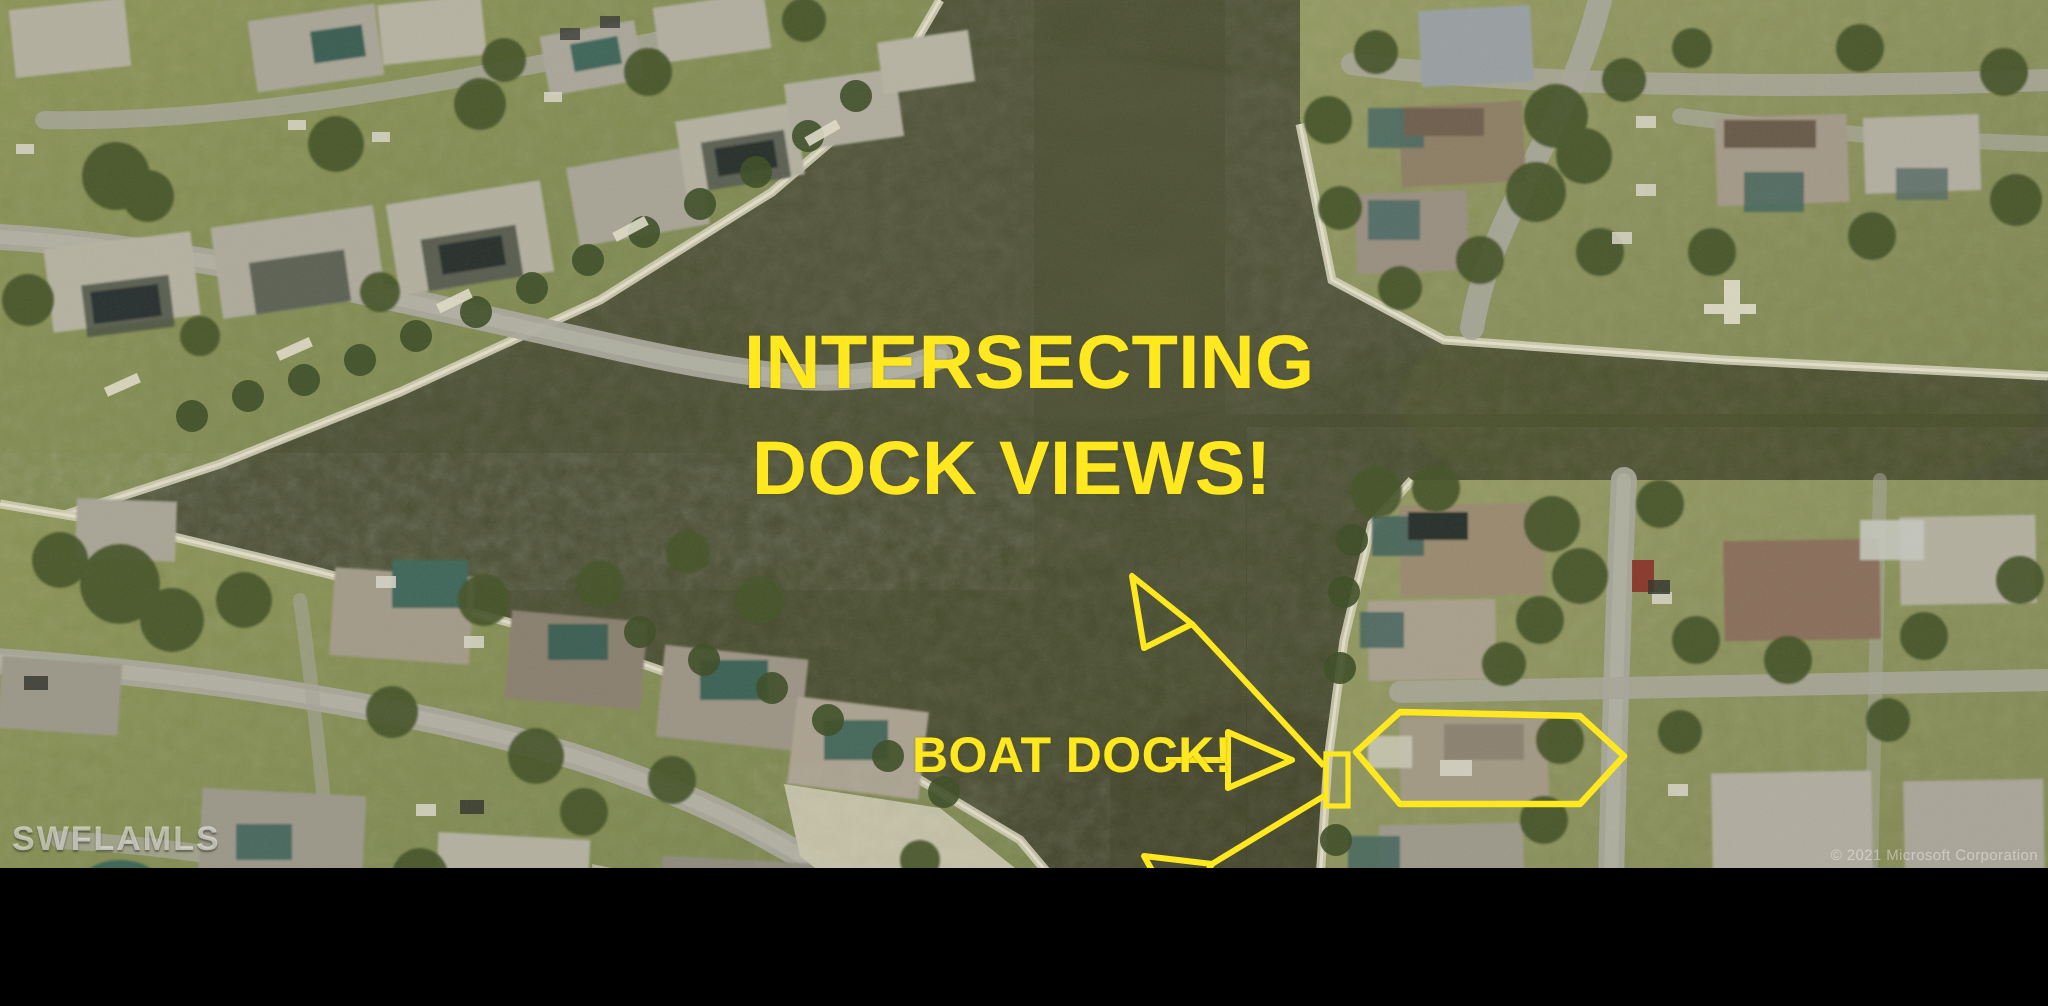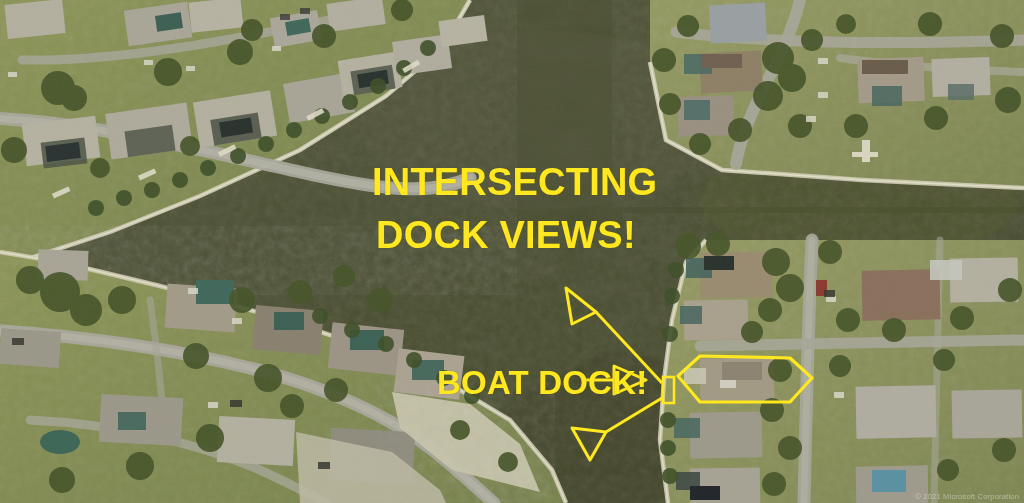--- a/index.html
+++ b/index.html
@@ -3,42 +3,42 @@
 <meta charset="utf-8">
 <style>
   html, body {
     margin: 0;
     padding: 0;
     background: #000;
   }
   #stage {
     position: relative;
     width: 1024px;
-    height: 503px;
+    height: 434px;
     overflow: hidden;
     font-family: "Liberation Sans", sans-serif;
     background: #4d5133;
     user-select: none;
   }
   #aerial { position: absolute; inset: 0; }
   #overlay { position: absolute; inset: 0; pointer-events: none; }
 
   .hdtext {
     position: absolute;
     color: #ffe81f;
     font-family: "Liberation Sans", sans-serif;
     font-weight: bold;
     letter-spacing: 0.2px;
     line-height: 1.02;
     white-space: nowrap;
     text-shadow: 0 0 1px rgba(90,80,0,.55);
   }
   #headline-1 { left: 372px; top: 163px; font-size: 38px; }
   #headline-2 { left: 376px; top: 216px; font-size: 38px; }
-  #dock-label { left: 437px; top: 366px; font-size: 33px; }
+  #dock-label { left: 456px; top: 366px; font-size: 25px; }
 
   .watermark-left {
     position: absolute;
     left: 6px;
     bottom: 4px;
     font-size: 17px;
     font-weight: bold;
     letter-spacing: 1px;
     font-family: "Liberation Sans", sans-serif;
     color: rgba(244,244,238,0.62);
@@ -451,15 +451,16 @@
     <g fill="none" stroke="#ffe81f" stroke-width="3" stroke-linejoin="round">
       <line x1="662" y1="398" x2="606" y2="432"></line>
       <polygon points="606,432 572,428 590,460"></polygon>
     </g>
   </svg>
 
   <div class="hdtext" id="headline-1">INTERSECTING</div>
   <div class="hdtext" id="headline-2">DOCK VIEWS!</div>
   <div class="hdtext" id="dock-label">BOAT DOCK!</div>
 
+  <div class="watermark-left">SWFLAMLS</div>
   <div class="watermark-right">© 2021 Microsoft Corporation</div>
 
 </div>
 
 </body></html>

